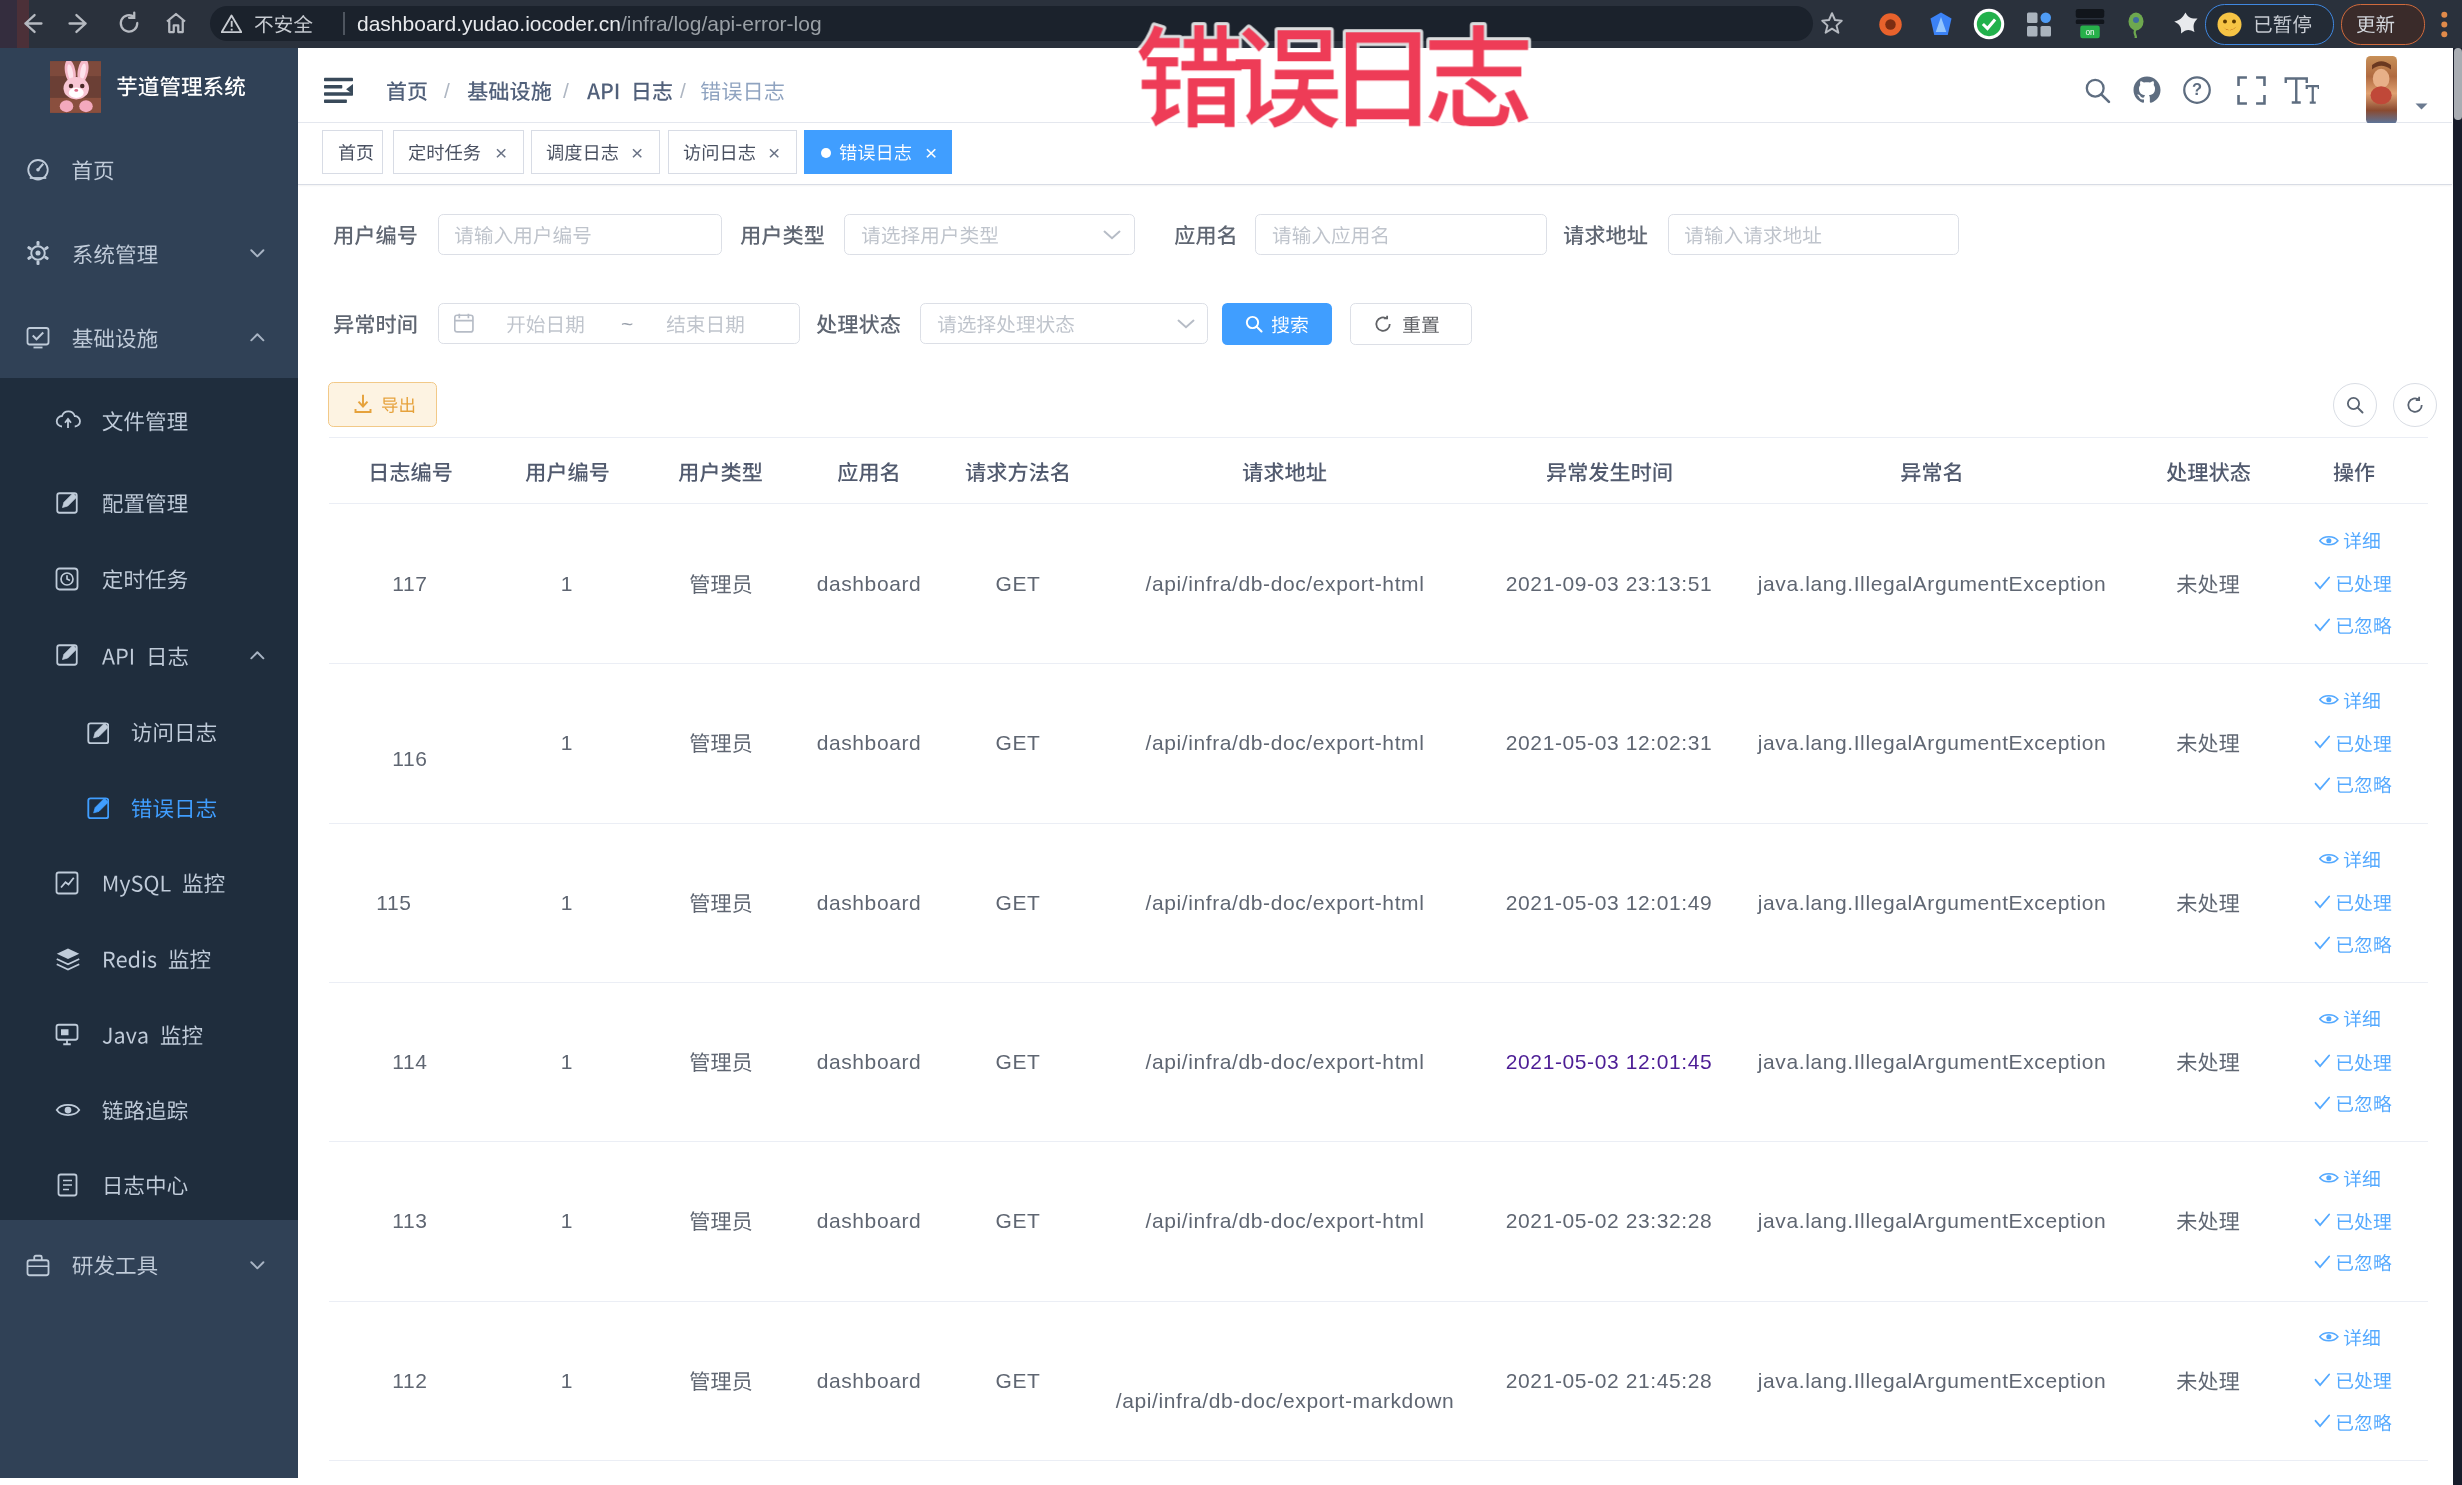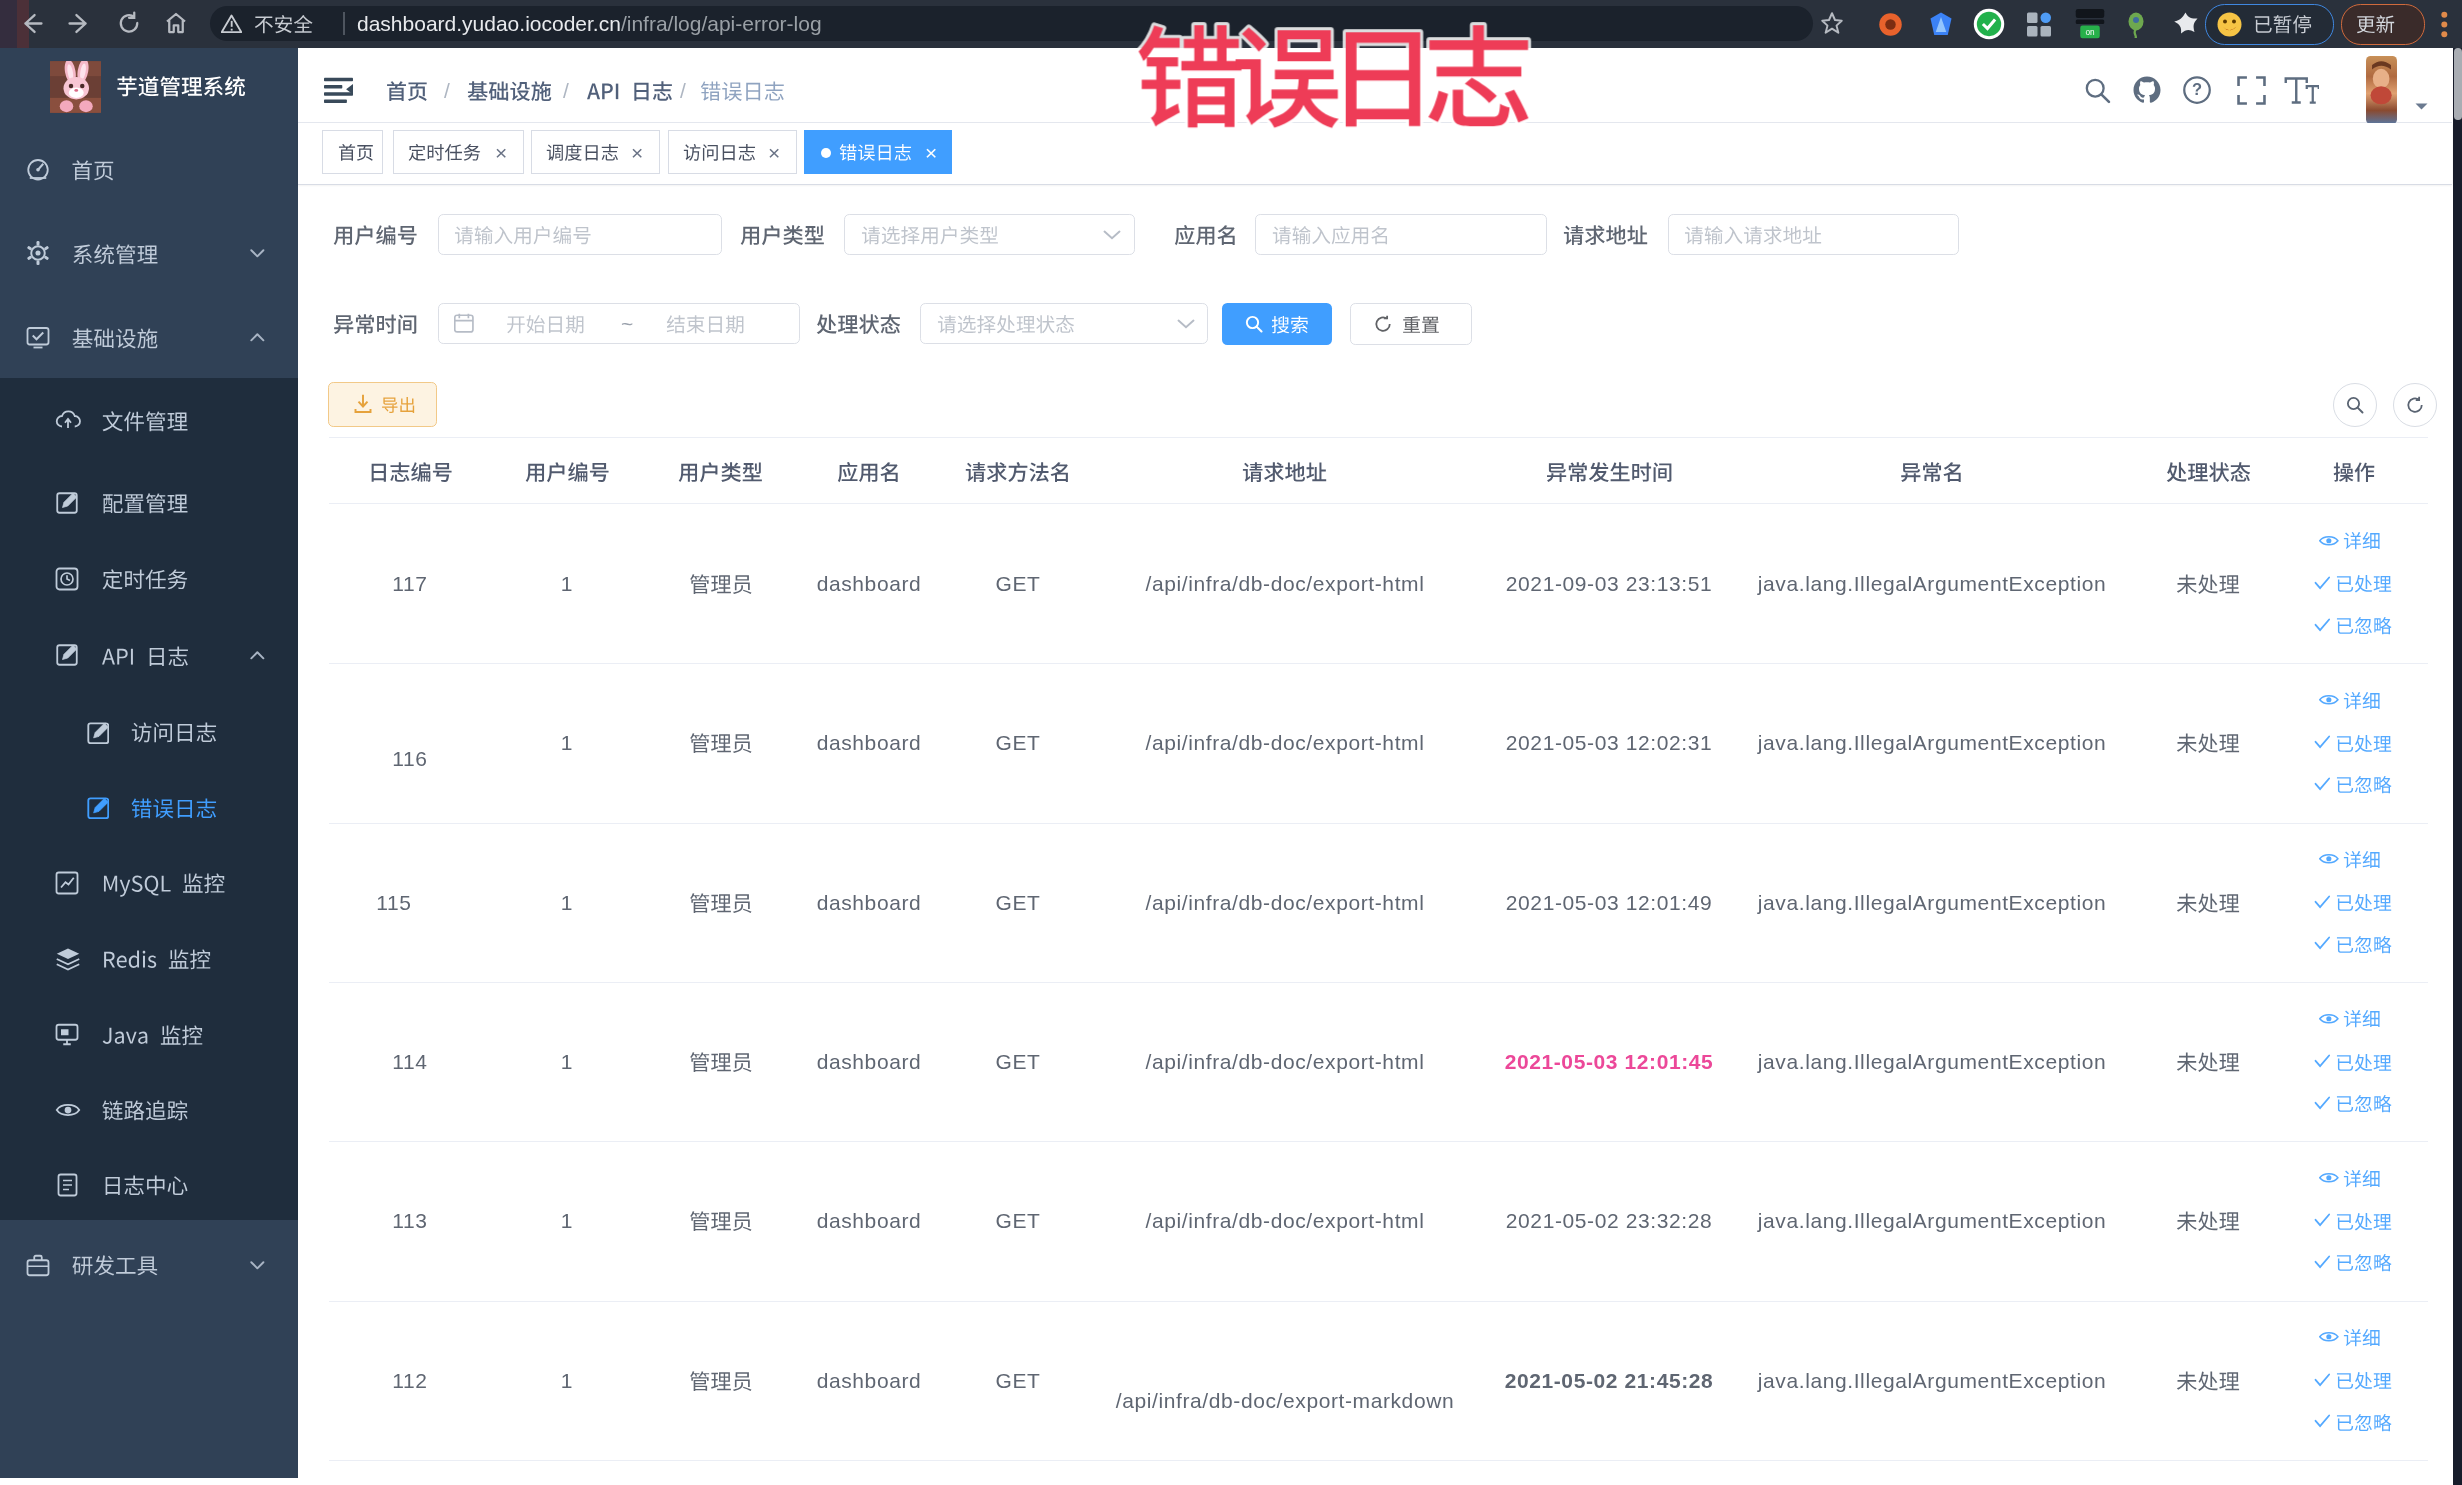--- a/index.html
+++ b/index.html
@@ -887,21 +887,21 @@
 <div style="position:absolute;left:410px;transform:translateX(-50%);top:1051px;font-size:21px;color:#5f6672;font-weight:400;line-height:1;white-space:nowrap;letter-spacing:0.6px;">114</div>
 <div style="position:absolute;left:567px;transform:translateX(-50%);top:1051px;font-size:21px;color:#5f6672;font-weight:400;line-height:1;white-space:nowrap;letter-spacing:0.6px;">1</div>
 <svg style="position:absolute;left:689px;top:1049px;" width="64" height="26.5" viewBox="0 -1000 3000 1250" fill="#5f6672">
     <use href="#g18" x="0"></use>
     <use href="#g19" x="1000"></use>
     <use href="#g133" x="2000"></use>
   </svg>
 <div style="position:absolute;left:869px;transform:translateX(-50%);top:1051px;font-size:21px;color:#5f6672;font-weight:400;line-height:1;white-space:nowrap;letter-spacing:0.6px;">dashboard</div>
 <div style="position:absolute;left:1018px;transform:translateX(-50%);top:1051px;font-size:21px;color:#5f6672;font-weight:400;line-height:1;white-space:nowrap;letter-spacing:0.6px;">GET</div>
 <div style="position:absolute;left:1285px;transform:translateX(-50%);top:1051px;font-size:21px;color:#5f6672;font-weight:400;line-height:1;white-space:nowrap;letter-spacing:0.6px;">/api/infra/db-doc/export-html</div>
-<div style="position:absolute;left:1609px;transform:translateX(-50%);top:1051px;font-size:21px;color:#ec4899;font-weight:700;line-height:1;white-space:nowrap;letter-spacing:0.6px;">2021-05-03 12:01:45</div>
+<div style="position:absolute;left:1609px;transform:translateX(-50%);top:1051px;font-size:21px;color:#4c1d95;font-weight:400;line-height:1;white-space:nowrap;letter-spacing:0.6px;">2021-05-03 12:01:45</div>
 <div style="position:absolute;left:1932px;transform:translateX(-50%);top:1051px;font-size:21px;color:#5f6672;font-weight:400;line-height:1;white-space:nowrap;letter-spacing:0.6px;">java.lang.IllegalArgumentException</div>
 <svg style="position:absolute;left:2176px;top:1049px;" width="64" height="26.5" viewBox="0 -1000 3000 1250" fill="#5f6672">
     <use href="#g134" x="0"></use>
     <use href="#g119" x="1000"></use>
     <use href="#g19" x="2000"></use>
   </svg>
 <svg style="position:absolute;left:2319px;top:1012px;" width="19.7" height="13.6" viewBox="0 0 26 18">
     <path d="M1 9 C6 2 20 2 25 9 C20 16 6 16 1 9 Z" stroke="#54a9ff" stroke-width="2" fill="none"></path>
     <circle cx="13" cy="9" r="3.4" fill="#54a9ff"></circle>
   </svg>
@@ -971,21 +971,21 @@
 <div style="position:absolute;left:410px;transform:translateX(-50%);top:1370px;font-size:21px;color:#5f6672;font-weight:400;line-height:1;white-space:nowrap;letter-spacing:0.6px;">112</div>
 <div style="position:absolute;left:567px;transform:translateX(-50%);top:1370px;font-size:21px;color:#5f6672;font-weight:400;line-height:1;white-space:nowrap;letter-spacing:0.6px;">1</div>
 <svg style="position:absolute;left:689px;top:1368px;" width="64" height="26.5" viewBox="0 -1000 3000 1250" fill="#5f6672">
     <use href="#g18" x="0"></use>
     <use href="#g19" x="1000"></use>
     <use href="#g133" x="2000"></use>
   </svg>
 <div style="position:absolute;left:869px;transform:translateX(-50%);top:1370px;font-size:21px;color:#5f6672;font-weight:400;line-height:1;white-space:nowrap;letter-spacing:0.6px;">dashboard</div>
 <div style="position:absolute;left:1018px;transform:translateX(-50%);top:1370px;font-size:21px;color:#5f6672;font-weight:400;line-height:1;white-space:nowrap;letter-spacing:0.6px;">GET</div>
 <div style="position:absolute;left:1285px;transform:translateX(-50%);top:1370px;font-size:21px;color:#5f6672;font-weight:400;line-height:1;white-space:nowrap;letter-spacing:0.6px;margin-top:20px;">/api/infra/db-doc/export-markdown</div>
-<div style="position:absolute;left:1609px;transform:translateX(-50%);top:1370px;font-size:21px;color:#5f6672;font-weight:700;line-height:1;white-space:nowrap;letter-spacing:0.6px;">2021-05-02 21:45:28</div>
+<div style="position:absolute;left:1609px;transform:translateX(-50%);top:1370px;font-size:21px;color:#5f6672;font-weight:400;line-height:1;white-space:nowrap;letter-spacing:0.6px;">2021-05-02 21:45:28</div>
 <div style="position:absolute;left:1932px;transform:translateX(-50%);top:1370px;font-size:21px;color:#5f6672;font-weight:400;line-height:1;white-space:nowrap;letter-spacing:0.6px;">java.lang.IllegalArgumentException</div>
 <svg style="position:absolute;left:2176px;top:1368px;" width="64" height="26.5" viewBox="0 -1000 3000 1250" fill="#5f6672">
     <use href="#g134" x="0"></use>
     <use href="#g119" x="1000"></use>
     <use href="#g19" x="2000"></use>
   </svg>
 <svg style="position:absolute;left:2319px;top:1330px;" width="19.7" height="13.6" viewBox="0 0 26 18">
     <path d="M1 9 C6 2 20 2 25 9 C20 16 6 16 1 9 Z" stroke="#54a9ff" stroke-width="2" fill="none"></path>
     <circle cx="13" cy="9" r="3.4" fill="#54a9ff"></circle>
   </svg>

